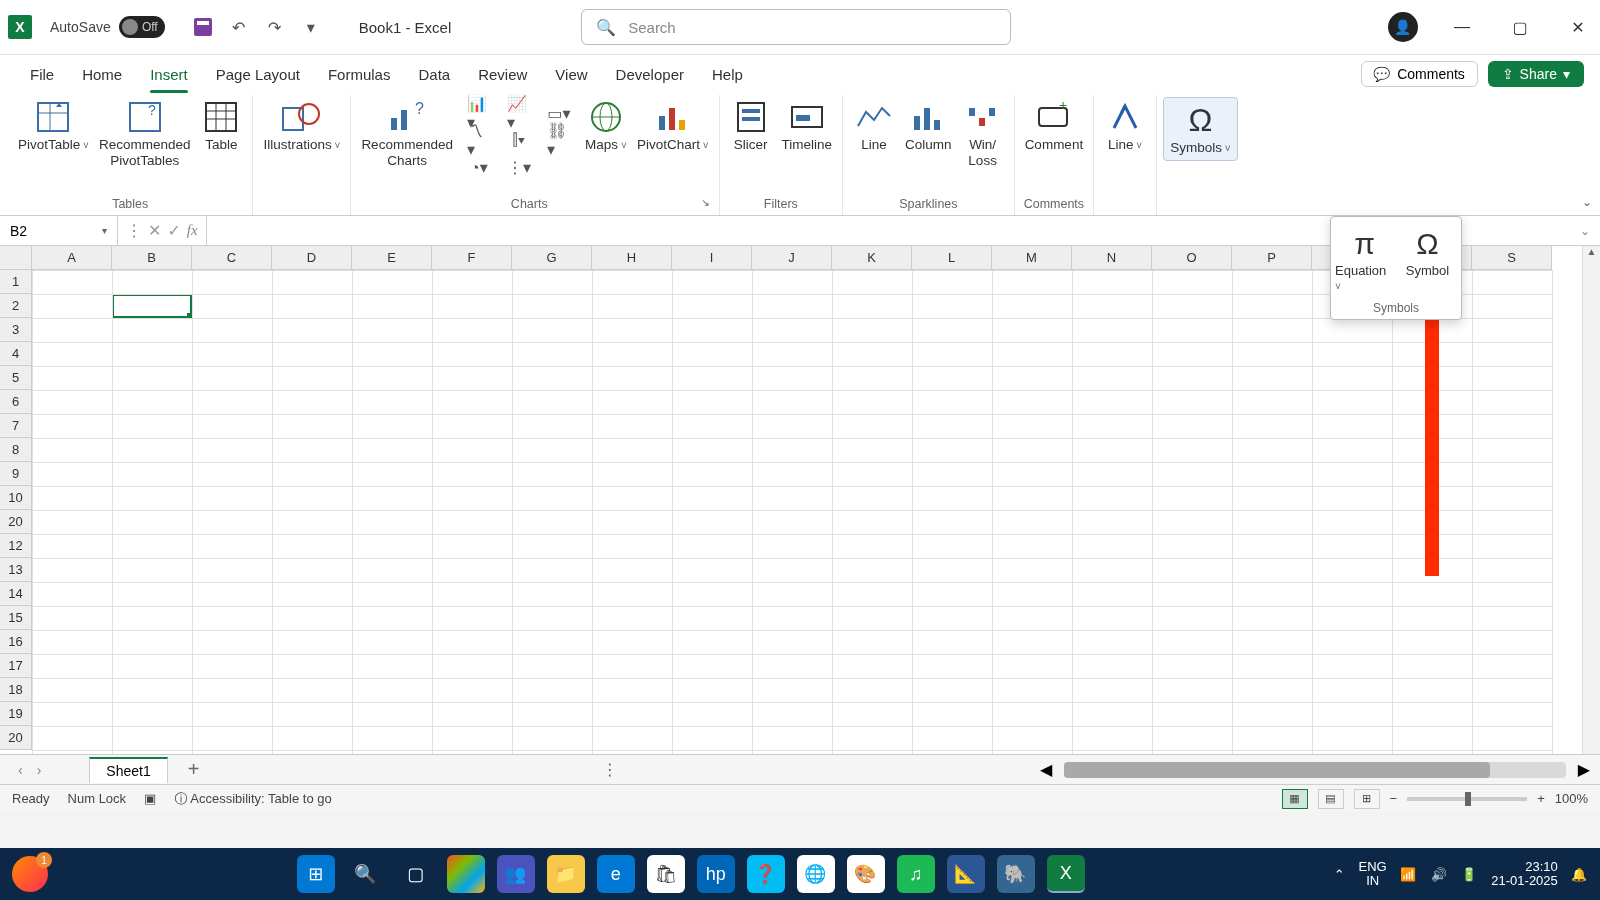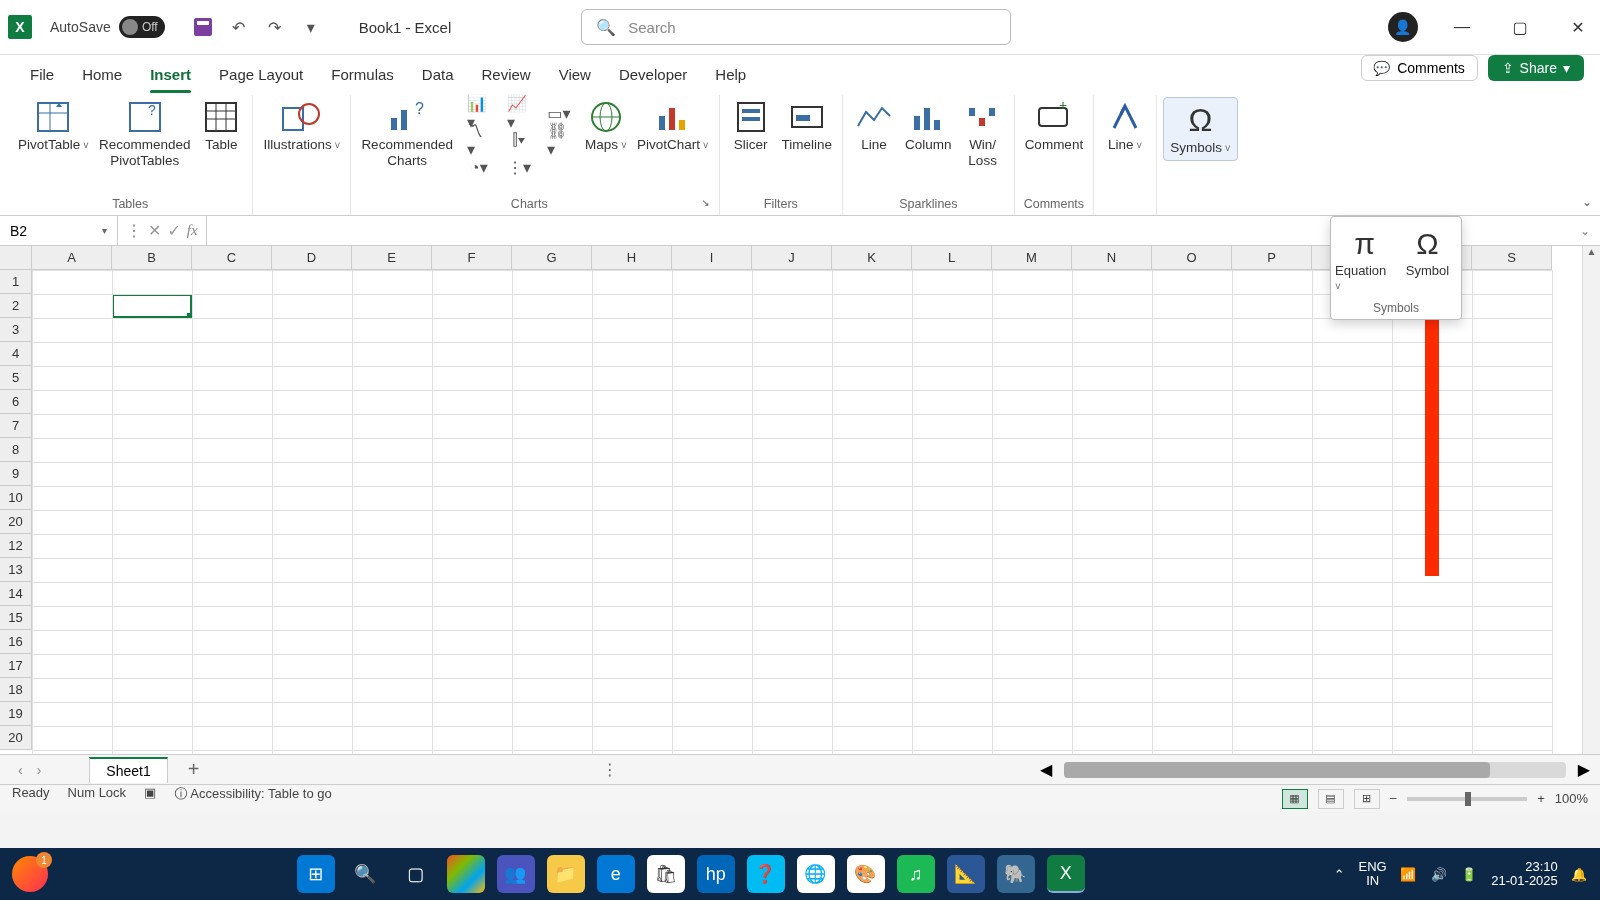--- a/index.html
+++ b/index.html
@@ -18,23 +18,23 @@
 .save-icon::after { content: ""; position: absolute; top: 3px; left: 3px; right: 3px; height: 4px; background: #fff; }
 .doc-title { font-size: 15px; color: #333; margin-left: 30px; }
 .search-box { width: 430px; height: 36px; border: 1px solid #bbb; border-radius: 6px; margin-left: 130px; display: flex; align-items: center; padding: 0 14px; background: #fff; }
 .search-icon { font-size: 16px; color: #666; margin-right: 12px; }
 .search-text { color: #888; font-size: 15px; }
 .title-right { margin-left: auto; display: flex; align-items: center; gap: 30px; }
 .avatar { width: 30px; height: 30px; border-radius: 50%; background: #222; color: #fff; display: flex; align-items: center; justify-content: center; font-size: 14px; }
 .win-btn { font-size: 16px; color: #333; width: 28px; text-align: center; }
 
 
-.tabs-row { display: flex; align-items: flex-start; height: 38px; background: #fff; padding: 0 16px; position: relative; }
+.tabs-row { display: flex; align-items: center; height: 38px; background: #fff; padding: 0 16px; position: relative; }
 .tab { padding: 0 14px; font-size: 15px; color: #333; height: 100%; display: flex; align-items: center; }
-.tab.active { color: #0f6e38; position: relative; font-weight: bold; }
+.tab.active { color: #0f6e38; position: relative; }
 .tab.active::after { content: ""; position: absolute; bottom: 0; left: 14px; right: 14px; height: 3px; background: #107c41; border-radius: 2px; }
 .tabs-right { margin-left: auto; display: flex; align-items: center; gap: 10px; }
 .btn-comments { border: 1px solid #ccc; border-radius: 6px; padding: 4px 12px; font-size: 14px; display: flex; align-items: center; gap: 6px; background: #fff; }
 .btn-share { background: #107c41; color: #fff; border-radius: 6px; padding: 5px 14px; font-size: 14px; display: flex; align-items: center; gap: 6px; }
 
 
 .ribbon { display: flex; background: #fff; border-bottom: 1px solid #ccc; height: 123px; padding: 2px 8px 0 8px; position: relative; }
 .ribbon-group { display: flex; flex-direction: column; align-items: center; border-right: 1px solid #e6e6e6; padding: 2px 6px 0 6px; }
 .ribbon-group:last-of-type { border-right: none; }
 .group-items { display: flex; align-items: flex-start; flex: 1; gap: 2px; }
@@ -85,21 +85,21 @@
 .sheet-row { display: flex; align-items: center; height: 30px; background: #f5f5f5; border-top: 1px solid #ccc; }
 .sheet-nav { display: flex; gap: 14px; padding: 0 18px; color: #888; font-size: 14px; }
 .sheet-tab { padding: 4px 16px; font-size: 14px; background: #fff; border-top: 2px solid #107c41; border-left: 1px solid #ccc; border-right: 1px solid #ccc; margin-left: 30px; }
 .add-sheet { margin-left: 20px; font-size: 20px; color: #666; }
 .hscroll { flex: 1; display: flex; align-items: center; margin-left: auto; padding: 0 10px 0 20px; }
 .hscroll-track { height: 16px; flex: 1; background: #d9d9d9; border-radius: 4px; margin: 0 12px; }
 .hscroll-thumb { height: 16px; width: 85%; background: #a9a9a9; border-radius: 4px; }
 .dots-btn { color: #666; padding: 0 10px; font-size: 16px; }
 
 
-.status-bar { display: flex; height: 28px; background: #f5f5f5; border-top: 1px solid #ccc; padding: 0 12px; font-size: 13px; color: #444; gap: 18px; }
+.status-bar { display: flex; align-items: center; height: 28px; background: #f5f5f5; border-top: 1px solid #ccc; padding: 0 12px; font-size: 13px; color: #444; gap: 18px; }
 .status-right { margin-left: auto; display: flex; align-items: center; gap: 10px; }
 .view-btn { width: 26px; height: 20px; border: 1px solid #ccc; display: flex; align-items: center; justify-content: center; font-size: 11px; }
 .view-btn.active { background: #d0e5dc; border-color: #107c41; }
 .zoom-slider { width: 120px; height: 4px; background: #ccc; position: relative; }
 .zoom-thumb { position: absolute; width: 6px; height: 14px; background: #666; top: -5px; left: 58px; }
 
 
 .taskbar { position: absolute; bottom: 0; left: 0; right: 0; height: 52px; background: #0d2747; display: flex; align-items: center; padding: 0 12px; }
 .tb-left { width: 36px; height: 36px; border-radius: 50%; background: linear-gradient(135deg,#ff8a00,#ff2d55); position: relative; }
 .tb-badge { position: absolute; top: -4px; right: -4px; width: 16px; height: 16px; border-radius: 50%; background: #e83; color: #fff; font-size: 10px; display: flex; align-items: center; justify-content: center; }

